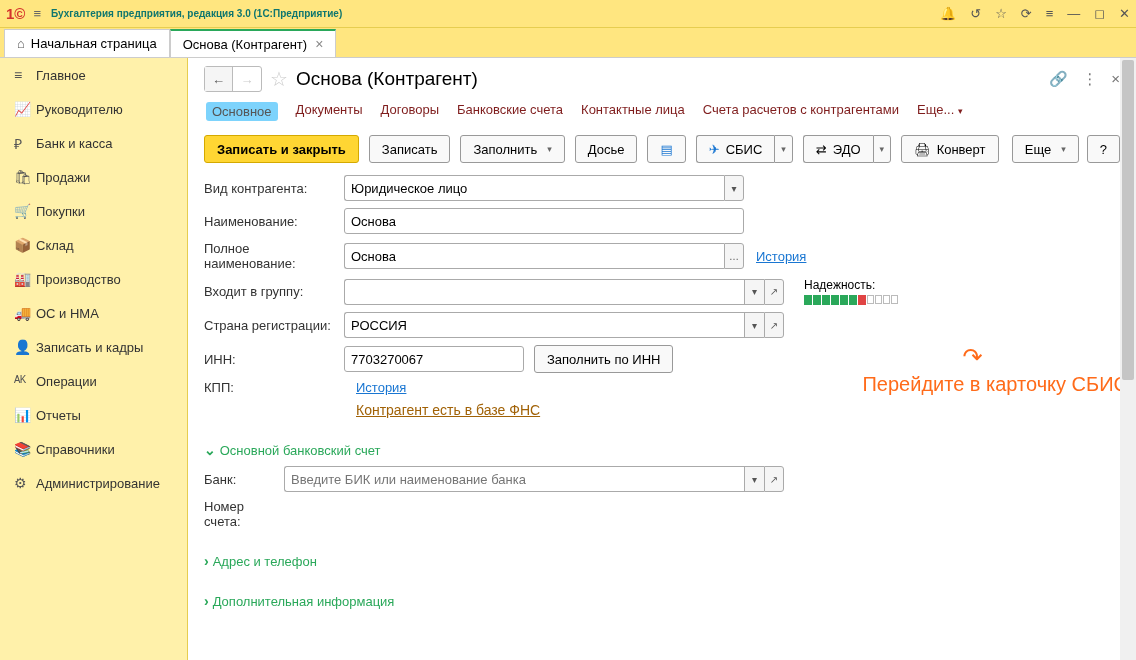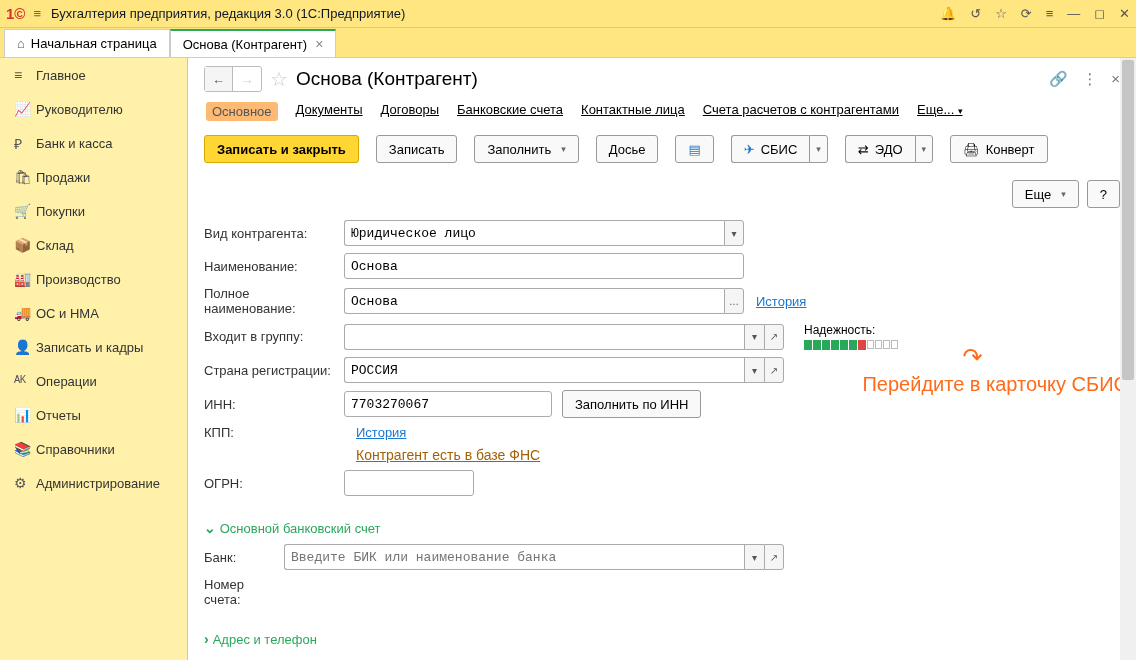--- a/index.html
+++ b/index.html
@@ -1,20 +1,20 @@
 <!DOCTYPE html>
 <html><head>
 <meta charset="utf-8">
 <style>
 * { box-sizing: border-box; margin: 0; padding: 0; font-family: Arial, sans-serif; }
 body { width: 1136px; height: 660px; overflow: hidden; background: #fff; font-size: 13px; }
 .titlebar { height: 28px; background: #ffe680; display: flex; align-items: center; padding: 0 6px; border-bottom: 1px solid #e6cd50; }
 .titlebar .logo { font-weight: bold; color: #d4322c; font-size: 15px; margin-right: 8px; }
 .titlebar .ham { margin-right: 10px; color: #666; cursor: pointer; }
-.titlebar .title { flex: 1; color: #0f172a; font-size: 13px; }
+.titlebar .title { flex: 1; color: #0f766e; font-size: 10px; font-weight: bold; }
 .titlebar .win-icons { display: flex; gap: 14px; color: #555; }
 .titlebar .win-icons span { cursor: pointer; }
 .tabbar { height: 30px; background: #ffe680; display: flex; align-items: flex-end; padding-left: 4px; border-bottom: 1px solid #ccc; }
 .tab { height: 28px; display: flex; align-items: center; padding: 0 12px; border: 1px solid #ccc; border-bottom: none; background: #fff; font-size: 13px; cursor: pointer; }
 .tab.home { background: #fff; }
 .tab.active { background: #fff; border-top: 2px solid #2aa85a; }
 .tab .close { margin-left: 8px; color: #888; font-size: 14px; }
 .tab .home-icon { margin-right: 6px; color: #555; }
 .body { display: flex; height: calc(100% - 58px); }
 .sidebar { width: 188px; background: #fff1aa; border-right: 1px solid #e6cd50; overflow: hidden; }
@@ -24,35 +24,35 @@
 .content-inner { padding: 8px 16px 0 16px; flex: 1; overflow-y: auto; }
 .page-head { display: flex; align-items: center; margin-bottom: 6px; }
 .nav-btns { display: flex; border: 1px solid #bbb; border-radius: 3px; margin-right: 8px; }
 .nav-btn { width: 28px; height: 24px; display: flex; align-items: center; justify-content: center; color: #555; cursor: pointer; }
 .nav-btn:first-child { border-right: 1px solid #bbb; background: #f5f5f5; }
 .star { color: #ccc; font-size: 20px; margin-right: 8px; cursor: pointer; }
 .page-title { font-size: 19px; font-weight: normal; }
 .head-right { margin-left: auto; display: flex; gap: 14px; color: #777; }
 .head-right span { cursor: pointer; font-size: 15px; }
 .section-tabs { display: flex; gap: 18px; margin-bottom: 10px; padding: 4px 2px; font-size: 13px; }
-.sec-tab { color: #000000; text-decoration: underline; cursor: pointer; }
-.sec-tab.active { color: #555; text-decoration: none; background: #fdba74; padding: 2px 6px; border-radius: 3px; }
-.toolbar { display: flex; gap: 17px; margin-bottom: 12px; flex-wrap: wrap; align-items: center; }
+.sec-tab { color: #7f1d1d; cursor: pointer; }
+.sec-tab.active { color: #555; text-decoration: none; background: #7dd3fc; padding: 2px 6px; border-radius: 3px; }
+.toolbar { display: flex; gap: 10px; margin-bottom: 12px; flex-wrap: wrap; align-items: center; }
 .btn { height: 28px; padding: 0 12px; border: 1px solid #999; border-radius: 3px; background: #f9f9f9; cursor: pointer; font-size: 13px; display: inline-flex; align-items: center; gap: 6px; }
 .btn.primary { background: #ffd633; border-color: #d4a900; font-weight: bold; }
 .btn.dd::after { content: "▾"; font-size: 9px; margin-left: 4px; color: #666; }
 .btn .caret { font-size: 9px; color: #666; }
 .btn-group { display: flex; }
 .btn-group .btn:first-child { border-radius: 3px 0 0 3px; border-right: none; }
 .btn-group .btn:last-child { border-radius: 0 3px 3px 0; padding: 0 6px; }
 .field-row { display: flex; align-items: center; margin-bottom: 7px; }
 .field-label { width: 140px; font-size: 13px; color: #333; }
-.field-input { height: 26px; border: 1px solid #aaa; border-radius: 3px; padding: 0 6px; font-size: 13px; font-family: Liberation Mono, monospace; }
+.field-input { height: 26px; border: 1px solid #aaa; border-radius: 3px; padding: 0 6px; font-size: 13px; }
 .field-input.w400 { width: 400px; }
-.field-input.w180 { width: 208px; }
+.field-input.w180 { width: 180px; }
 .combo { display: flex; }
 .combo .field-input { border-radius: 3px 0 0 3px; border-right: none; }
 .combo .combo-btn { width: 20px; height: 26px; border: 1px solid #aaa; background: #f5f5f5; cursor: pointer; display: flex; align-items: center; justify-content: center; font-size: 10px; color: #555; }
 .combo .combo-btn:not(:last-child) { border-right: none; }
 .combo .combo-btn:last-child { border-radius: 0 3px 3px 0; }
 .link { color: #1976d2; text-decoration: underline; cursor: pointer; margin-left: 12px; font-size: 13px; }
 .green-link { color: #a16207; text-decoration: underline; cursor: pointer; font-size: 14px; margin-left: 12px; }
 .reliability { margin-left: 20px; font-size: 12px; }
 .rel-bars { display: flex; gap: 1px; margin-top: 3px; }
 .rel-bar { width: 8px; height: 10px; }
@@ -279,24 +279,20 @@
       <div class="field-row">
         <span class="field-label">КПП:</span>
         <span class="link">История</span>
       </div>
 
       <div class="field-row">
         <span class="field-label"></span>
         <span class="green-link">Контрагент есть в базе ФНС</span>
       </div>
 
-      <div class="field-row">
-        <span class="field-label">ОГРН:</span>
-        <input class="field-input" style="width: 130px;">
-      </div>
 
 
       <div class="expand">
           <span>Основной банковский счет</span>
         </div>
       <div class="section-indent">
         <div class="field-row">
           <span class="field-label" style="width:80px">Банк:</span>
           <div class="combo">
             <input class="field-input" style="width: 460px; color: rgb(153, 153, 153);" placeholder="Введите БИК или наименование банка">

